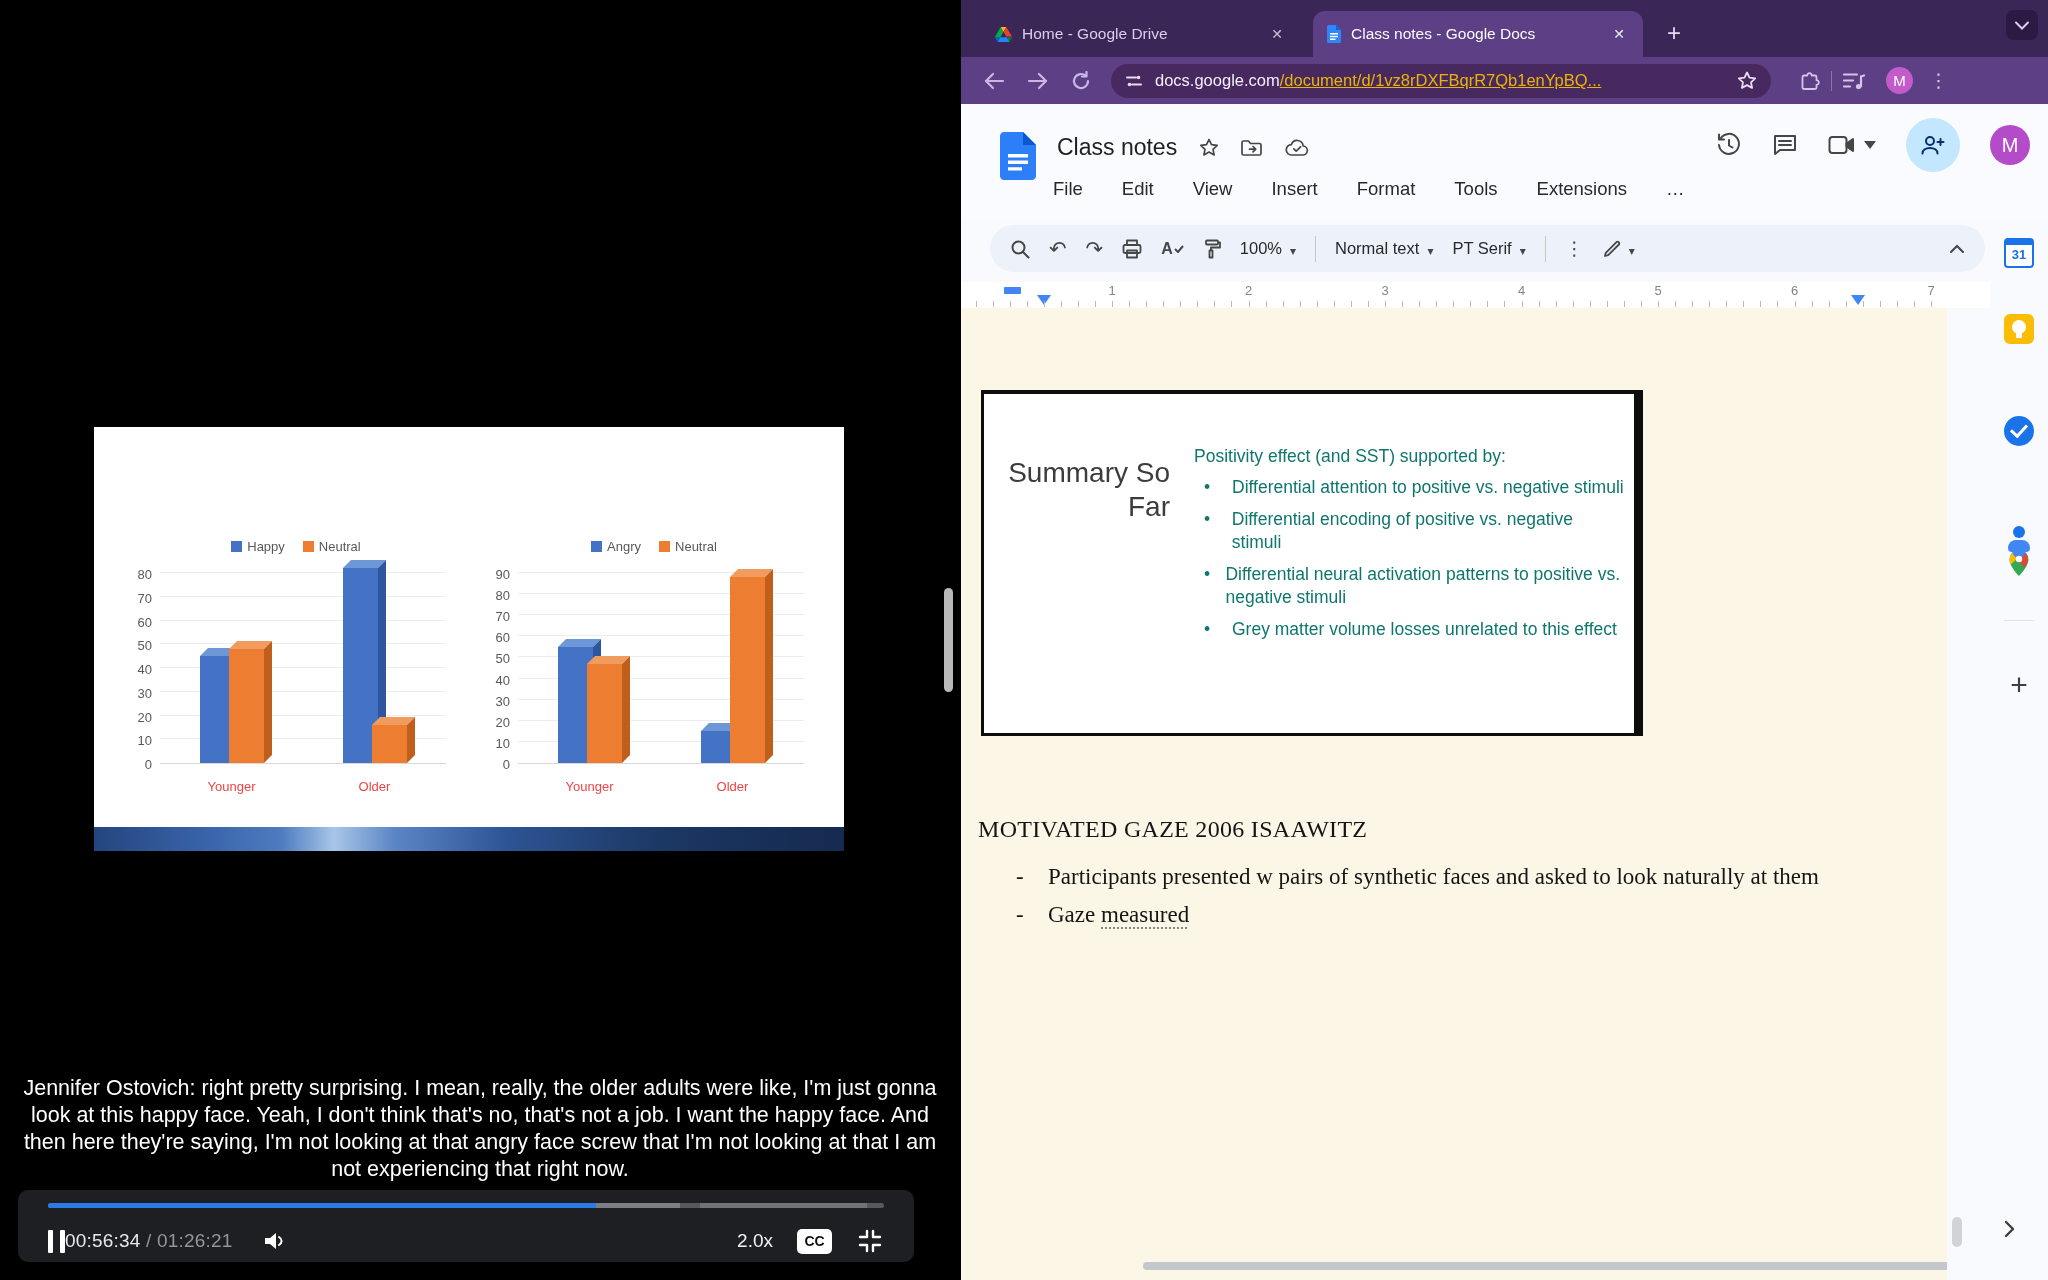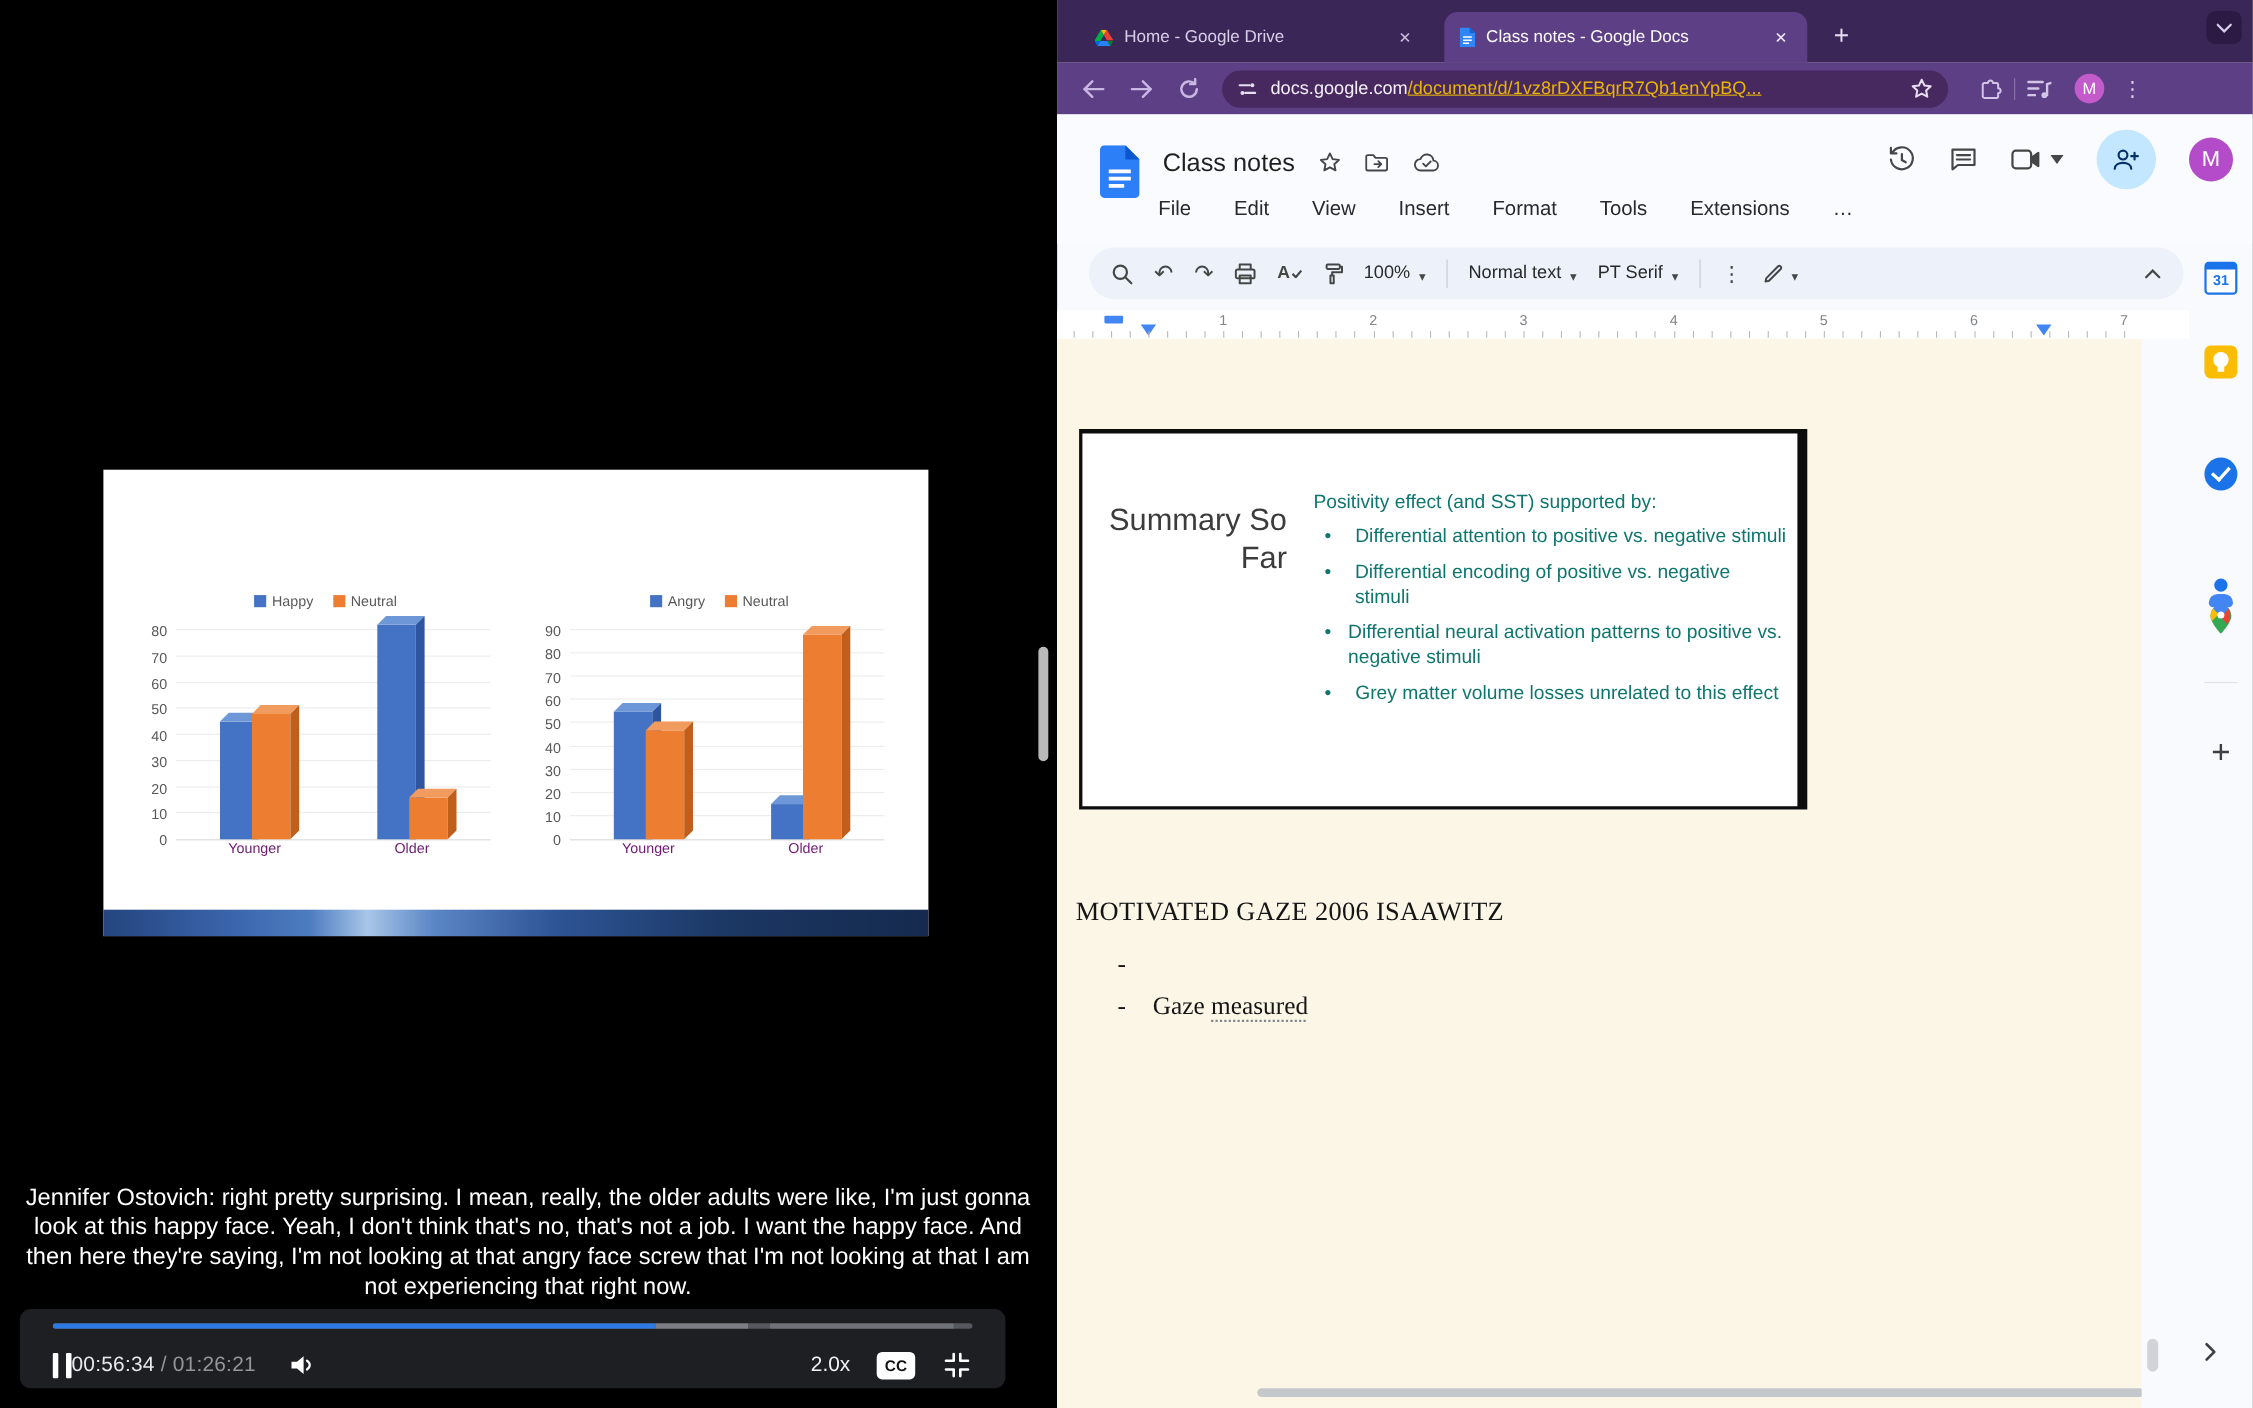--- a/index.html
+++ b/index.html
@@ -20,21 +20,21 @@
   .ylab { width:34px; position:relative; height:196px; }
   .ylab span { position:absolute; right:8px; font-size:13px; color:#595959; transform:translateY(50%); }
   .plot { position:relative; width:286px; height:190px; margin-top:6px; border-bottom:1px solid #d8d8d8; }
   .gridline { position:absolute; left:0; right:0; height:1px; background:#ececec; }
   .groups { position:absolute; left:0; right:0; top:0; bottom:0; display:flex; justify-content:space-around; align-items:flex-end; }
   .group { position:relative; display:flex; align-items:flex-end; }
   .bar { position:relative; width:35px; }
   .bar .face-top { position:absolute; left:4px; top:-8px; width:100%; height:8px; transform:skewX(-45deg); }
   .bar .face-side { position:absolute; right:-8px; top:-4px; width:8px; height:100%; transform:skewY(-45deg); }
   .bar.second { margin-left:-6px; z-index:2; }
-  .cat-label { position:absolute; top:100%; left:0; right:0; text-align:center; margin-top:0; font-size:13px; color:#701a75; }
+  .cat-label { position:absolute; top:100%; left:0; right:0; text-align:center; margin-top:16px; font-size:13px; color:#ef4444; }
   .slide-footer { position:absolute; left:0; bottom:0; width:100%; height:24px;
     background:linear-gradient(90deg,#24457e 0%,#3b66ad 16%,#4d7cc0 25%,#a8c6e8 32%,#5b86c6 40%,#2d5494 55%,#1b3763 76%,#152a4e 100%); }
   .pane-scrollbar { position:absolute; left:944px; top:588px; width:9px; height:104px; border-radius:5px; background:#b9b9b9; }
   .captions { position:absolute; left:16px; top:1075px; width:928px; text-align:center; color:#fff;
     font-size:21.5px; line-height:27px; font-weight:400;
     text-shadow:-2px -2px 2px #000, 2px -2px 2px #000, -2px 2px 2px #000, 2px 2px 2px #000, 0 0 7px #000; }
   .controls { position:absolute; left:18px; top:1190px; width:896px; height:72px; background:#1e1f23; border-radius:10px; }
   .progress { position:absolute; left:30px; right:30px; top:13px; height:5px; border-radius:3px; background:#55585e; overflow:hidden; }
   .progress .buffered { position:absolute; top:0; bottom:0; background:#7b7e85; }
   .progress .fill { position:absolute; left:0; top:0; bottom:0; background:#2c7be5; }
@@ -587,20 +587,21 @@
                 <span class="blt">•</span>
                 <span>Grey matter volume losses unrelated to this effect</span>
               </li>
             </ul>
         </div>
       </div>
       <div class="doc-heading">MOTIVATED GAZE 2006 ISAAWITZ</div>
       <ul class="doc-list">
         <li>
             <span class="dash">-</span>
+            <span>Participants presented w pairs of synthetic faces and asked to look naturally at them</span>
           </li>
         <li>
             <span class="dash">-</span>
             <span><span>Gaze </span><span class="spell">measured</span></span>
           </li>
       </ul>
       <div class="hscroll"></div>
     </div>
 
     <div class="right-strip">

